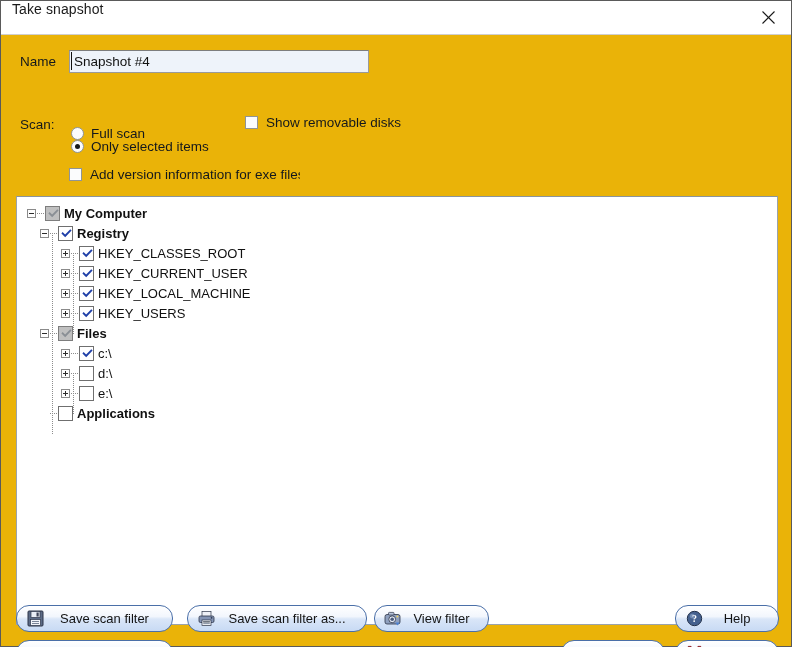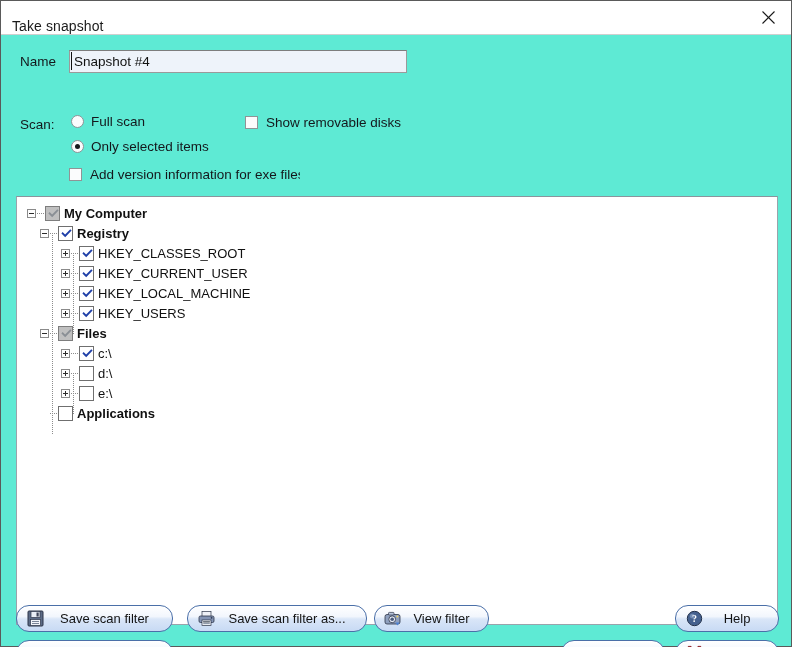--- a/index.html
+++ b/index.html
@@ -25,21 +25,21 @@
     display: flex;
     flex-direction: column;
   }
 
   
   #titlebar {
     height: 33px;
     flex: 0 0 33px;
     background: #ffffff;
     display: flex;
-    align-items: flex-end;
+    align-items: flex-start;
     border-bottom: 1px solid #cfcfcf;
     position: relative;
   }
   #title-text {
     font-size: 14px;
     color: #1a1a1a;
     padding-left: 11px;
     letter-spacing: .1px;
   }
   #close-button {
@@ -52,42 +52,42 @@
     align-items: center;
     justify-content: center;
     cursor: default;
   }
   #close-button svg { display: block; }
 
   
   #client {
     flex: 1 1 auto;
     position: relative;
-    background: #5eead4;
+    background: #eab308;
   }
 
   
   .row-name {
     position: absolute;
     left: 0; top: 15px;
     width: 100%;
     height: 26px;
   }
   .lbl {
     font-size: 13.5px;
     color: #14181c;
   }
   #name-label {
     position: absolute;
     left: 19px; top: 4px;
   }
   #name-input {
     position: absolute;
     left: 68px; top: 0px;
-    width: 338px;
+    width: 300px;
     height: 23px;
     box-sizing: border-box;
     border: 1px solid #9a9a9a;
     border-top-color: #7d7d7d;
     background: #eef3fa;
     font-family: "Liberation Sans", sans-serif;
     font-size: 13.5px;
     color: #111;
     padding: 0 8px 0 4px;
     outline: none;
@@ -135,21 +135,21 @@
   }
   .check-mark {
     width: 13px; height: 13px;
     border: 1px solid #909496;
     background: #fbfcfd;
     box-sizing: border-box;
     margin-right: 8px;
     flex: 0 0 13px;
   }
 
-  #radio-full     { left: 70px;  top: 79px; }
+  #radio-full     { left: 70px;  top: 91px; }
   #radio-only     { left: 70px;  top: 104px; }
   #chk-removable  { left: 244px; top: 80px; }
   #chk-version    { left: 68px;  top: 132px; }
 
   
   #chk-version .clip {
     display: inline-block;
     max-width: 210px;
     overflow: hidden;
     white-space: nowrap;

